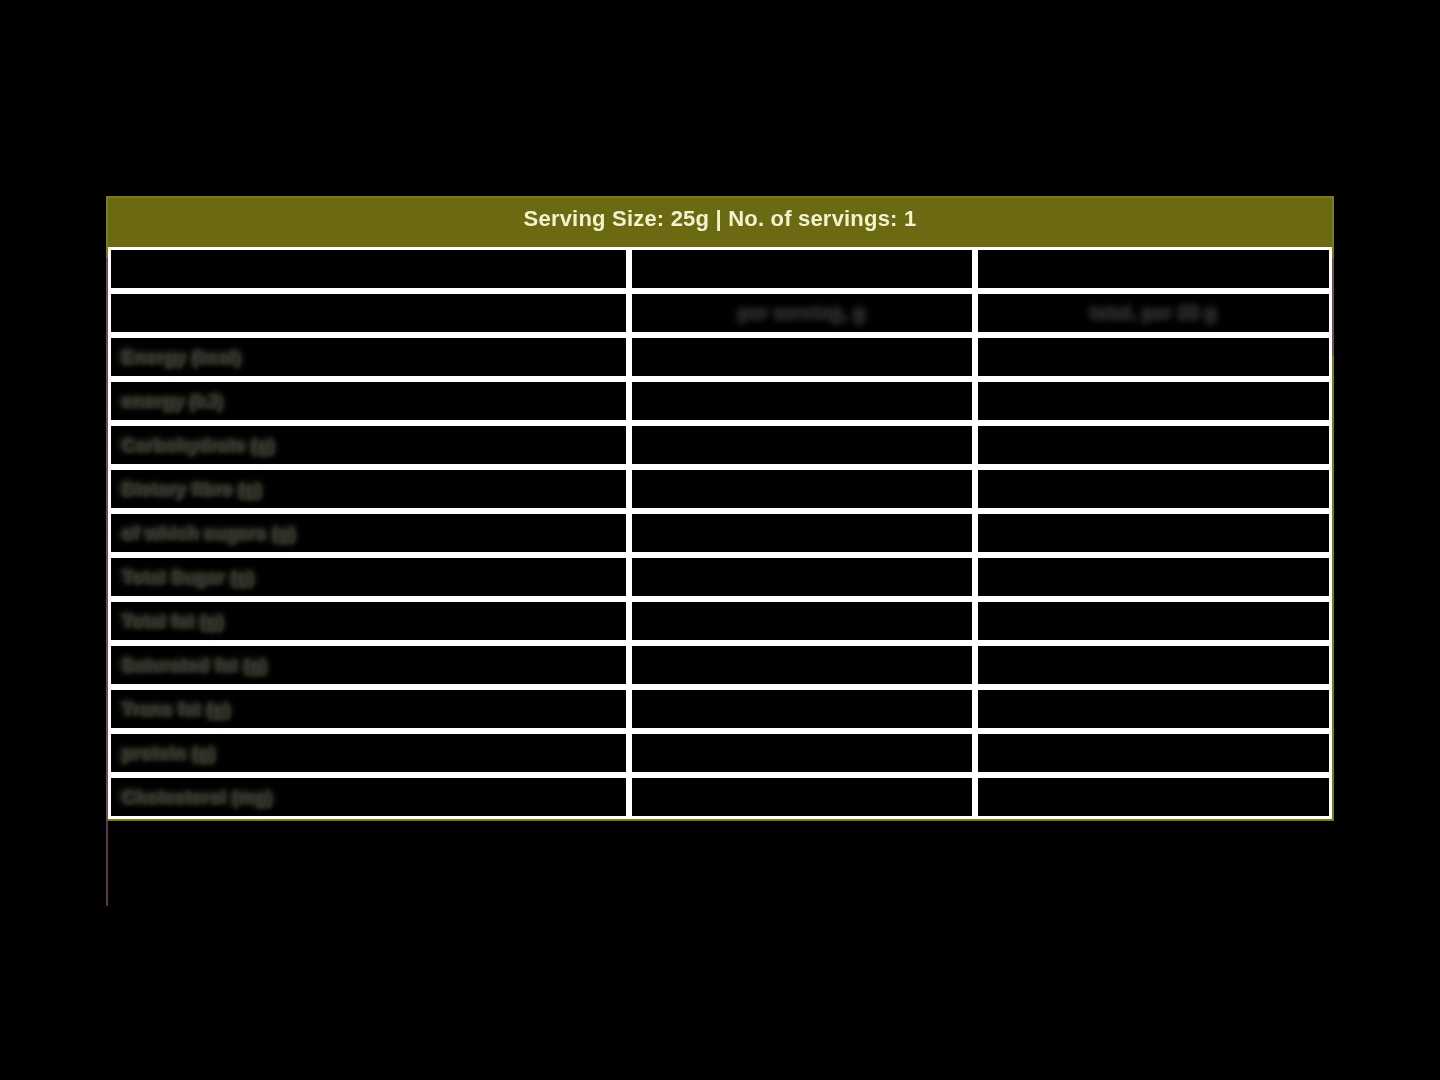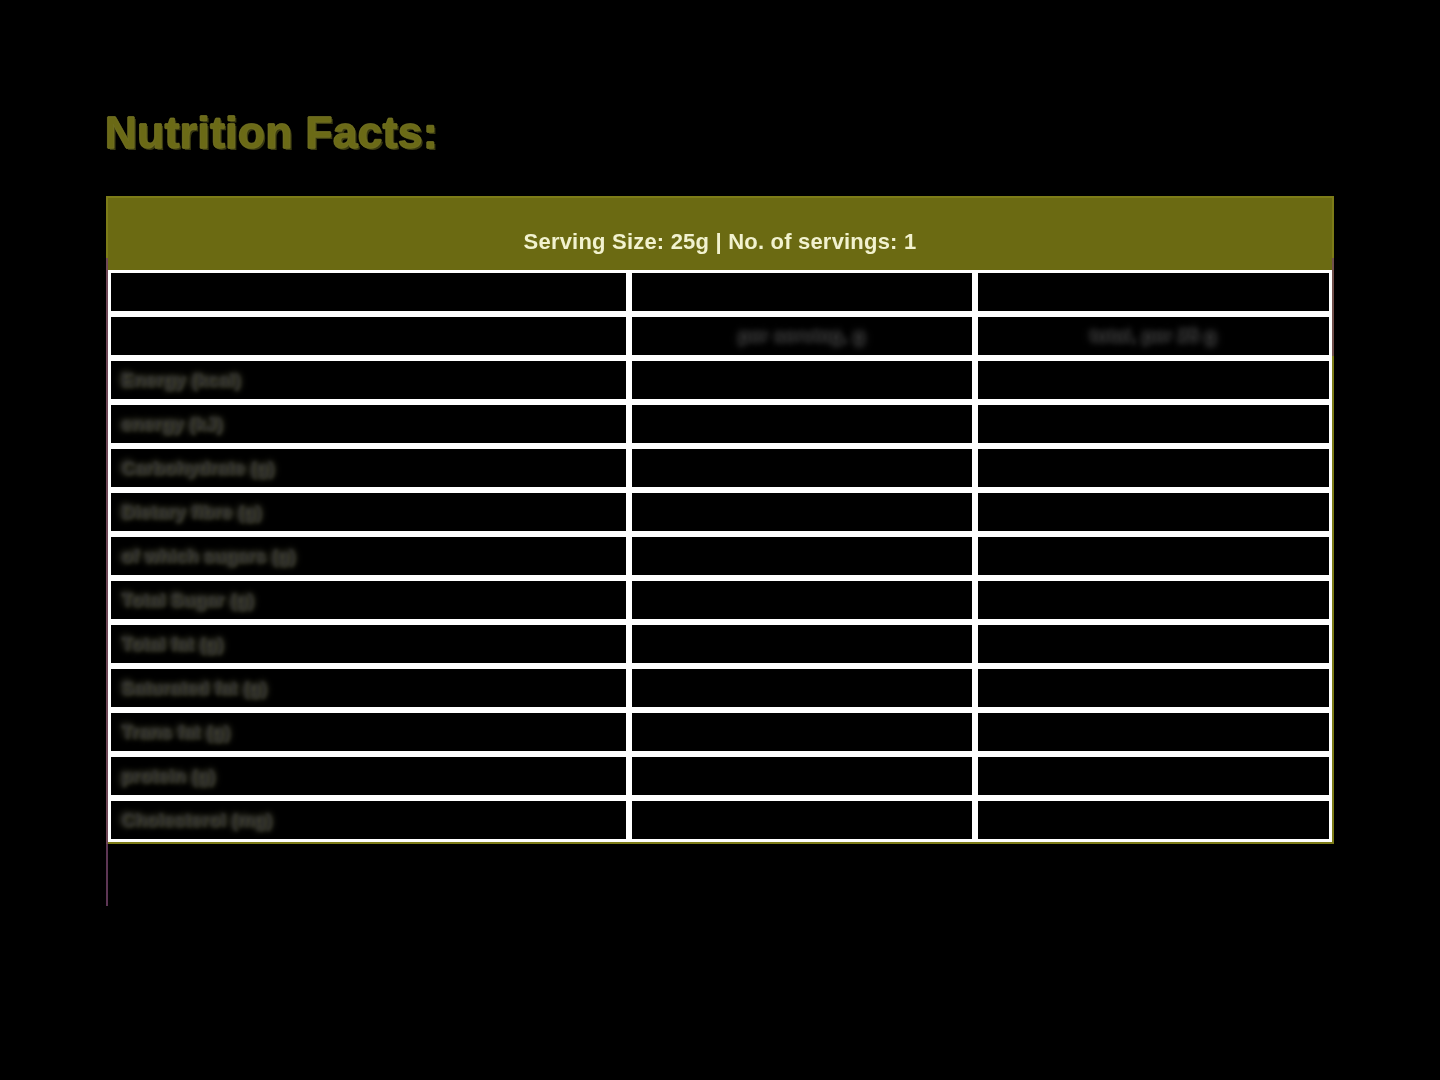--- a/index.html
+++ b/index.html
@@ -50,21 +50,21 @@
     box-sizing: border-box;
     background: #000000;
   }
 
   .banner {
     background: #6b6a12;
     color: #f2f2cf;
     font-size: 22px;
     font-weight: bold;
     text-align: center;
-    padding: 31px 0 15px 0;
+    padding: 8px 0 15px 0;
     letter-spacing: 0.2px;
     box-sizing: border-box;
   }
 
   table.nf {
     width: 100%;
     border-collapse: separate;
     border-spacing: 0;
     table-layout: fixed;
   }
@@ -135,21 +135,20 @@
     height: 98px;
     background: #6d3f63;
     opacity: 0.7;
   }
 </style>
 </head>
 <body>
 
 <div class="slide">
 
-  <div class="title">Nutrition Facts:</div>
 
   <div class="table-wrap">
 
     <div class="banner">Serving Size: 25g | No. of servings: 1</div>
 
     <table class="nf">
       <colgroup>
         <col class="c1">
           <col class="c2">
           <col class="c3">

